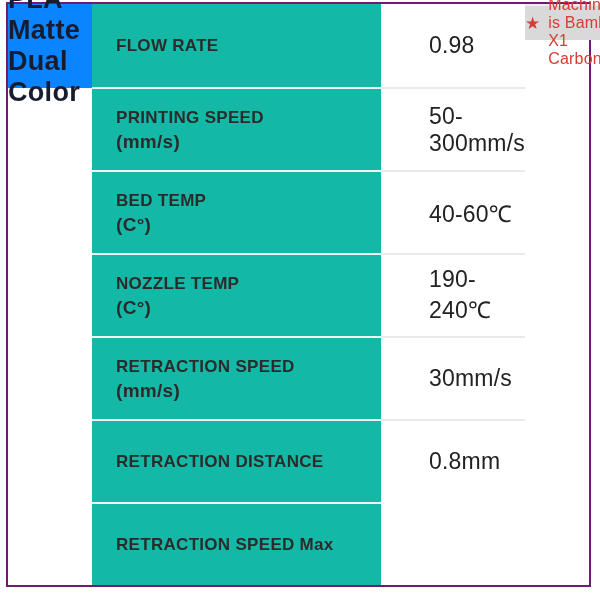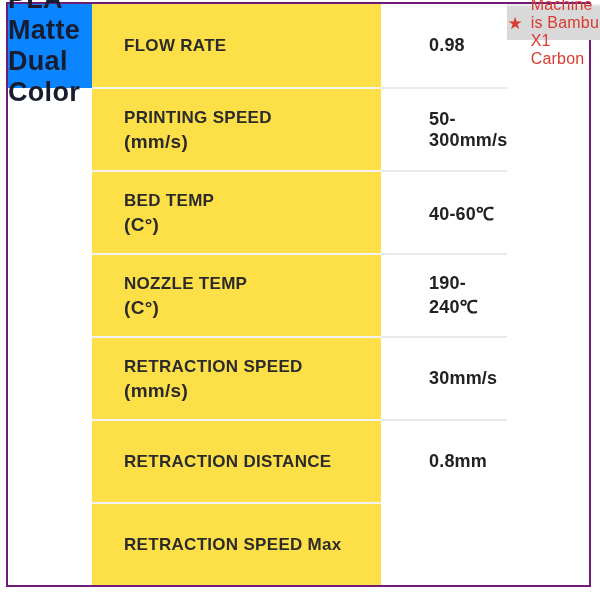--- a/index.html
+++ b/index.html
@@ -49,22 +49,22 @@
   }
   .cell {
     display: flex;
     flex-direction: column;
     justify-content: center;
     box-sizing: border-box;
   }
   .cell.label {
     width: 289px;
     flex: 0 0 289px;
-    background: #fde047;
-    padding-left: 32px;
+    background: #14b8a6;
+    padding-left: 24px;
     border-top: 2px solid #f2f2f2;
   }
   .row:first-child .cell.label { border-top: none; }
   .cell.value {
     flex: 1 1 auto;
     background: #ffffff;
     padding-left: 48px;
     border-top: 2px solid #e9e9e9;
   }
   .row:first-child .cell.value { border-top: none; }
@@ -77,22 +77,22 @@
   }
   .unit {
     color: #2b2b2b;
     font-size: 19px;
     font-weight: bold;
     letter-spacing: 0.3px;
     line-height: 24px;
   }
   .val {
     color: #222222;
-    font-size: 18px;
-    font-weight: bold;
+    font-size: 23px;
+    font-weight: normal;
     letter-spacing: 0.2px;
   }
   .footer {
     flex: 0 0 36px;
     height: 36px;
     background: #d9d9d9;
     border-top: 2px solid #ececec;
     display: flex;
     align-items: center;
     justify-content: center;

